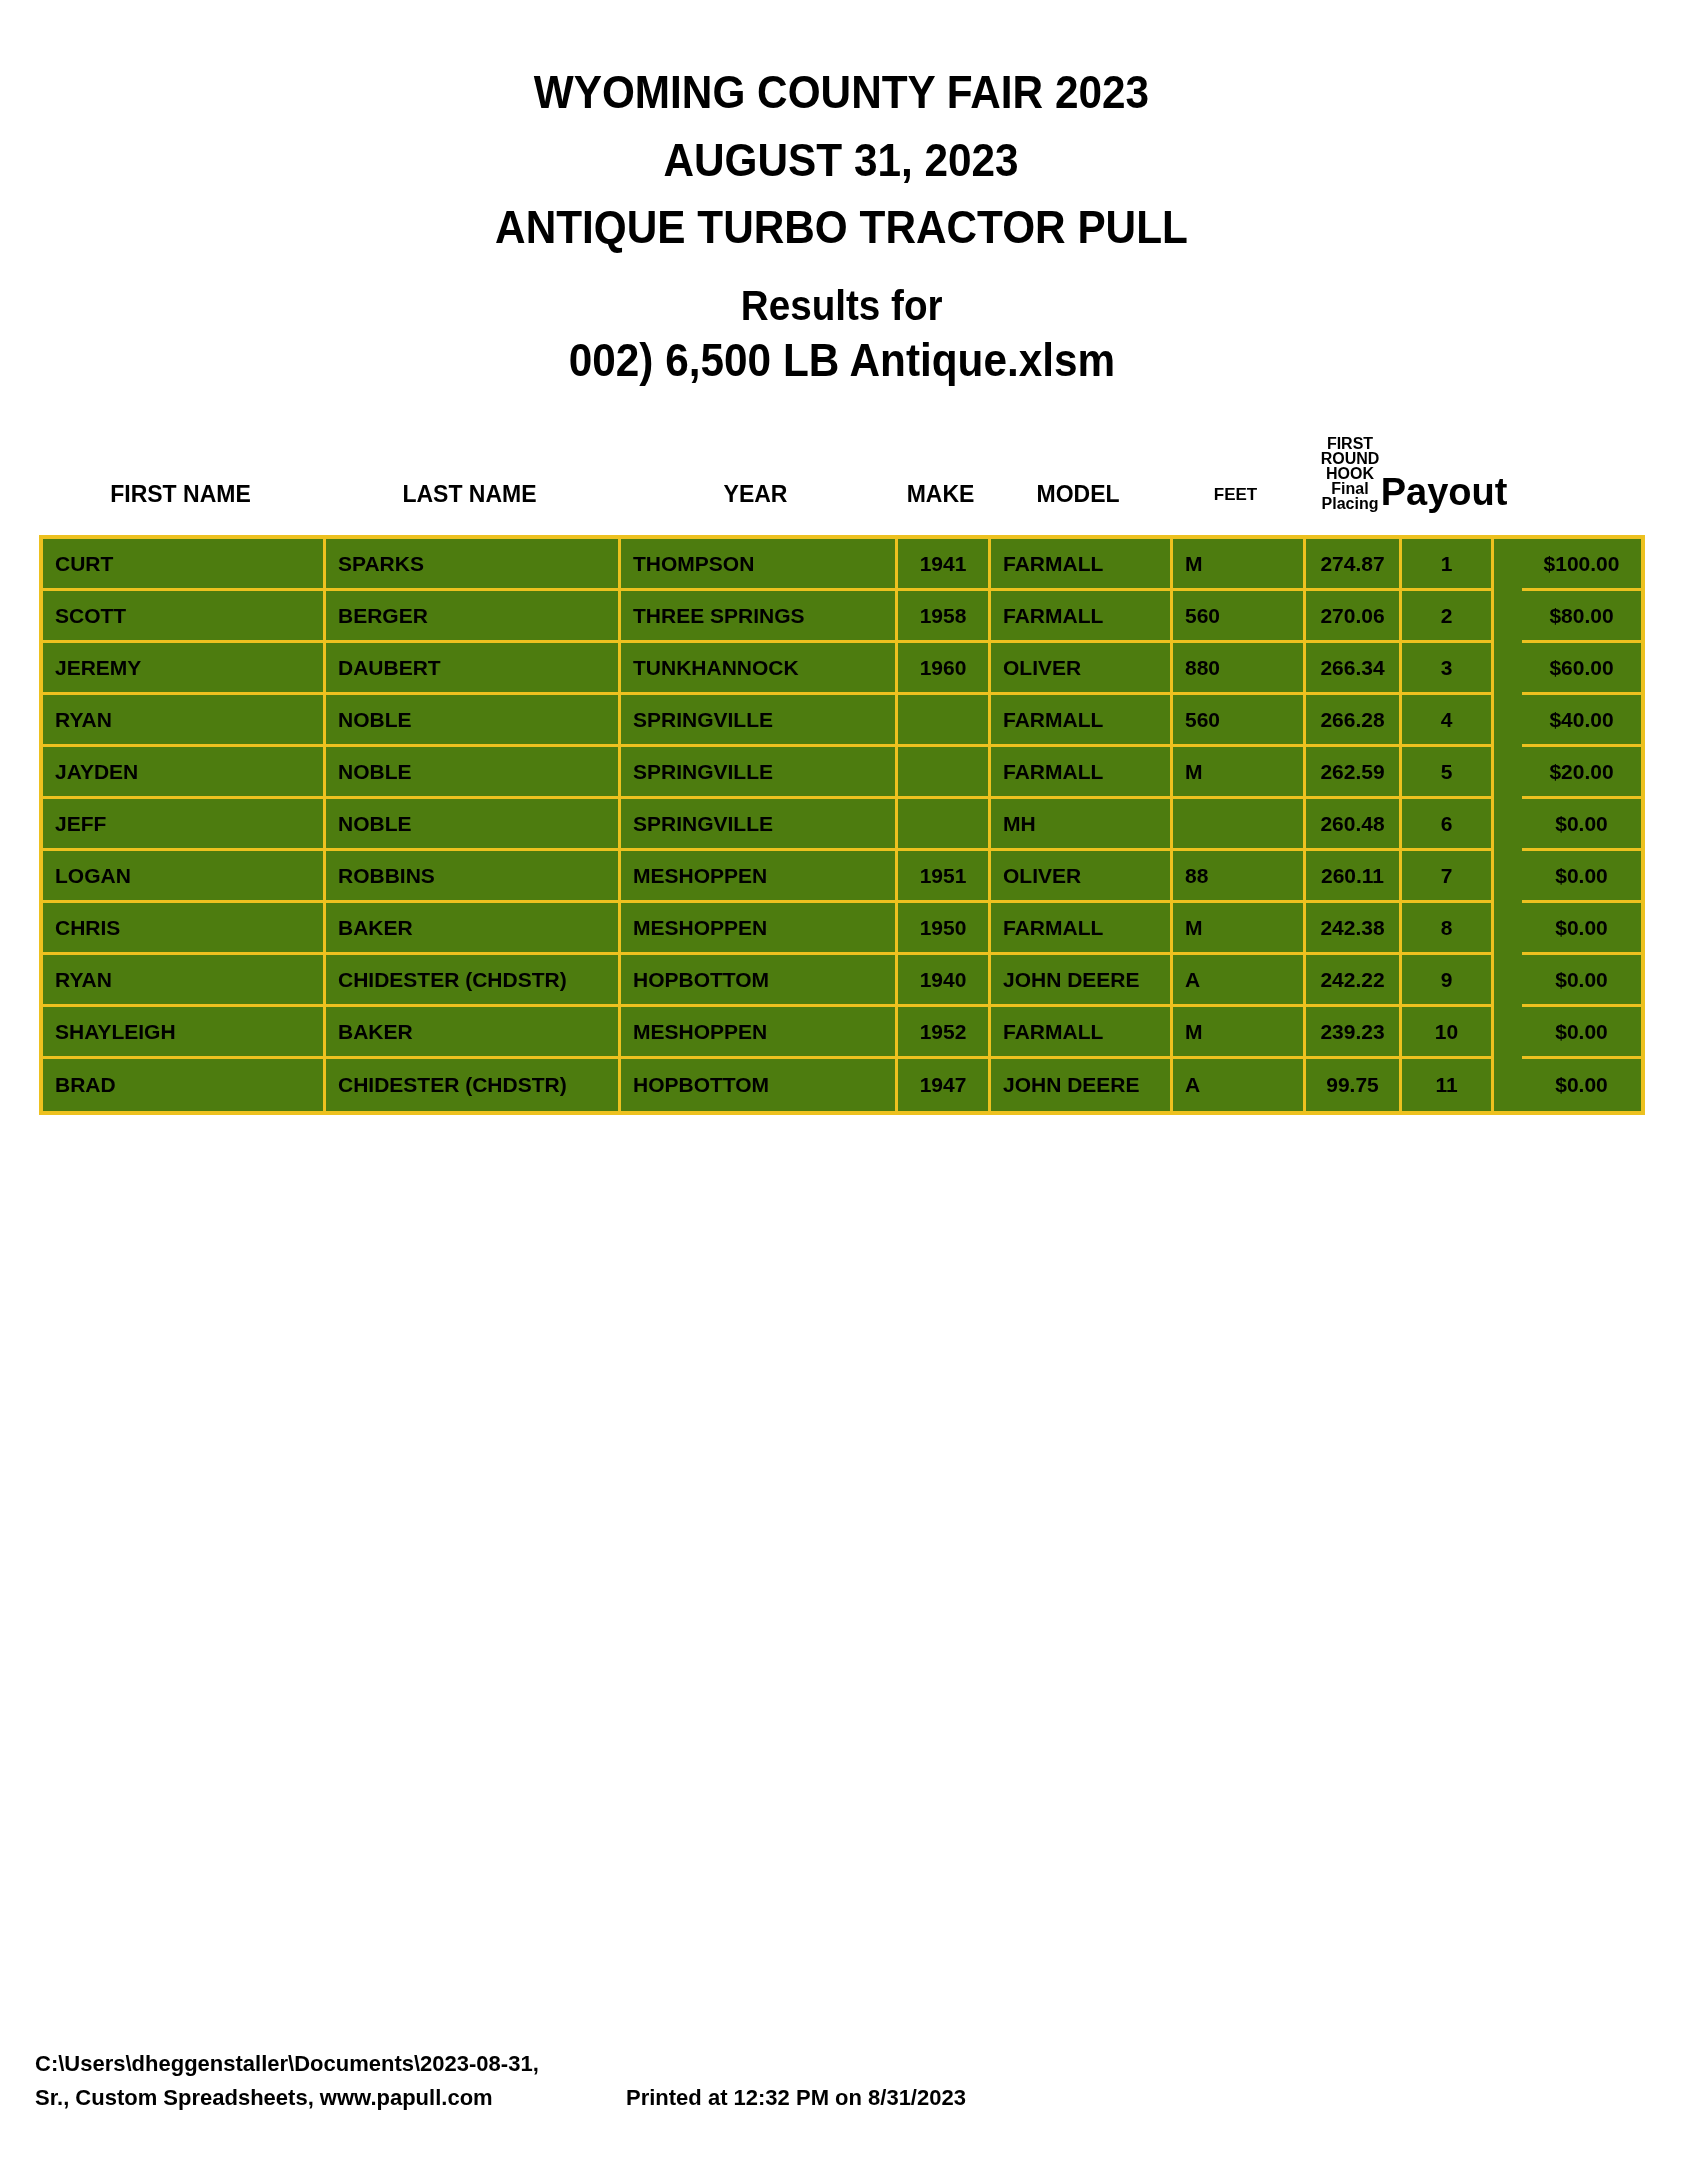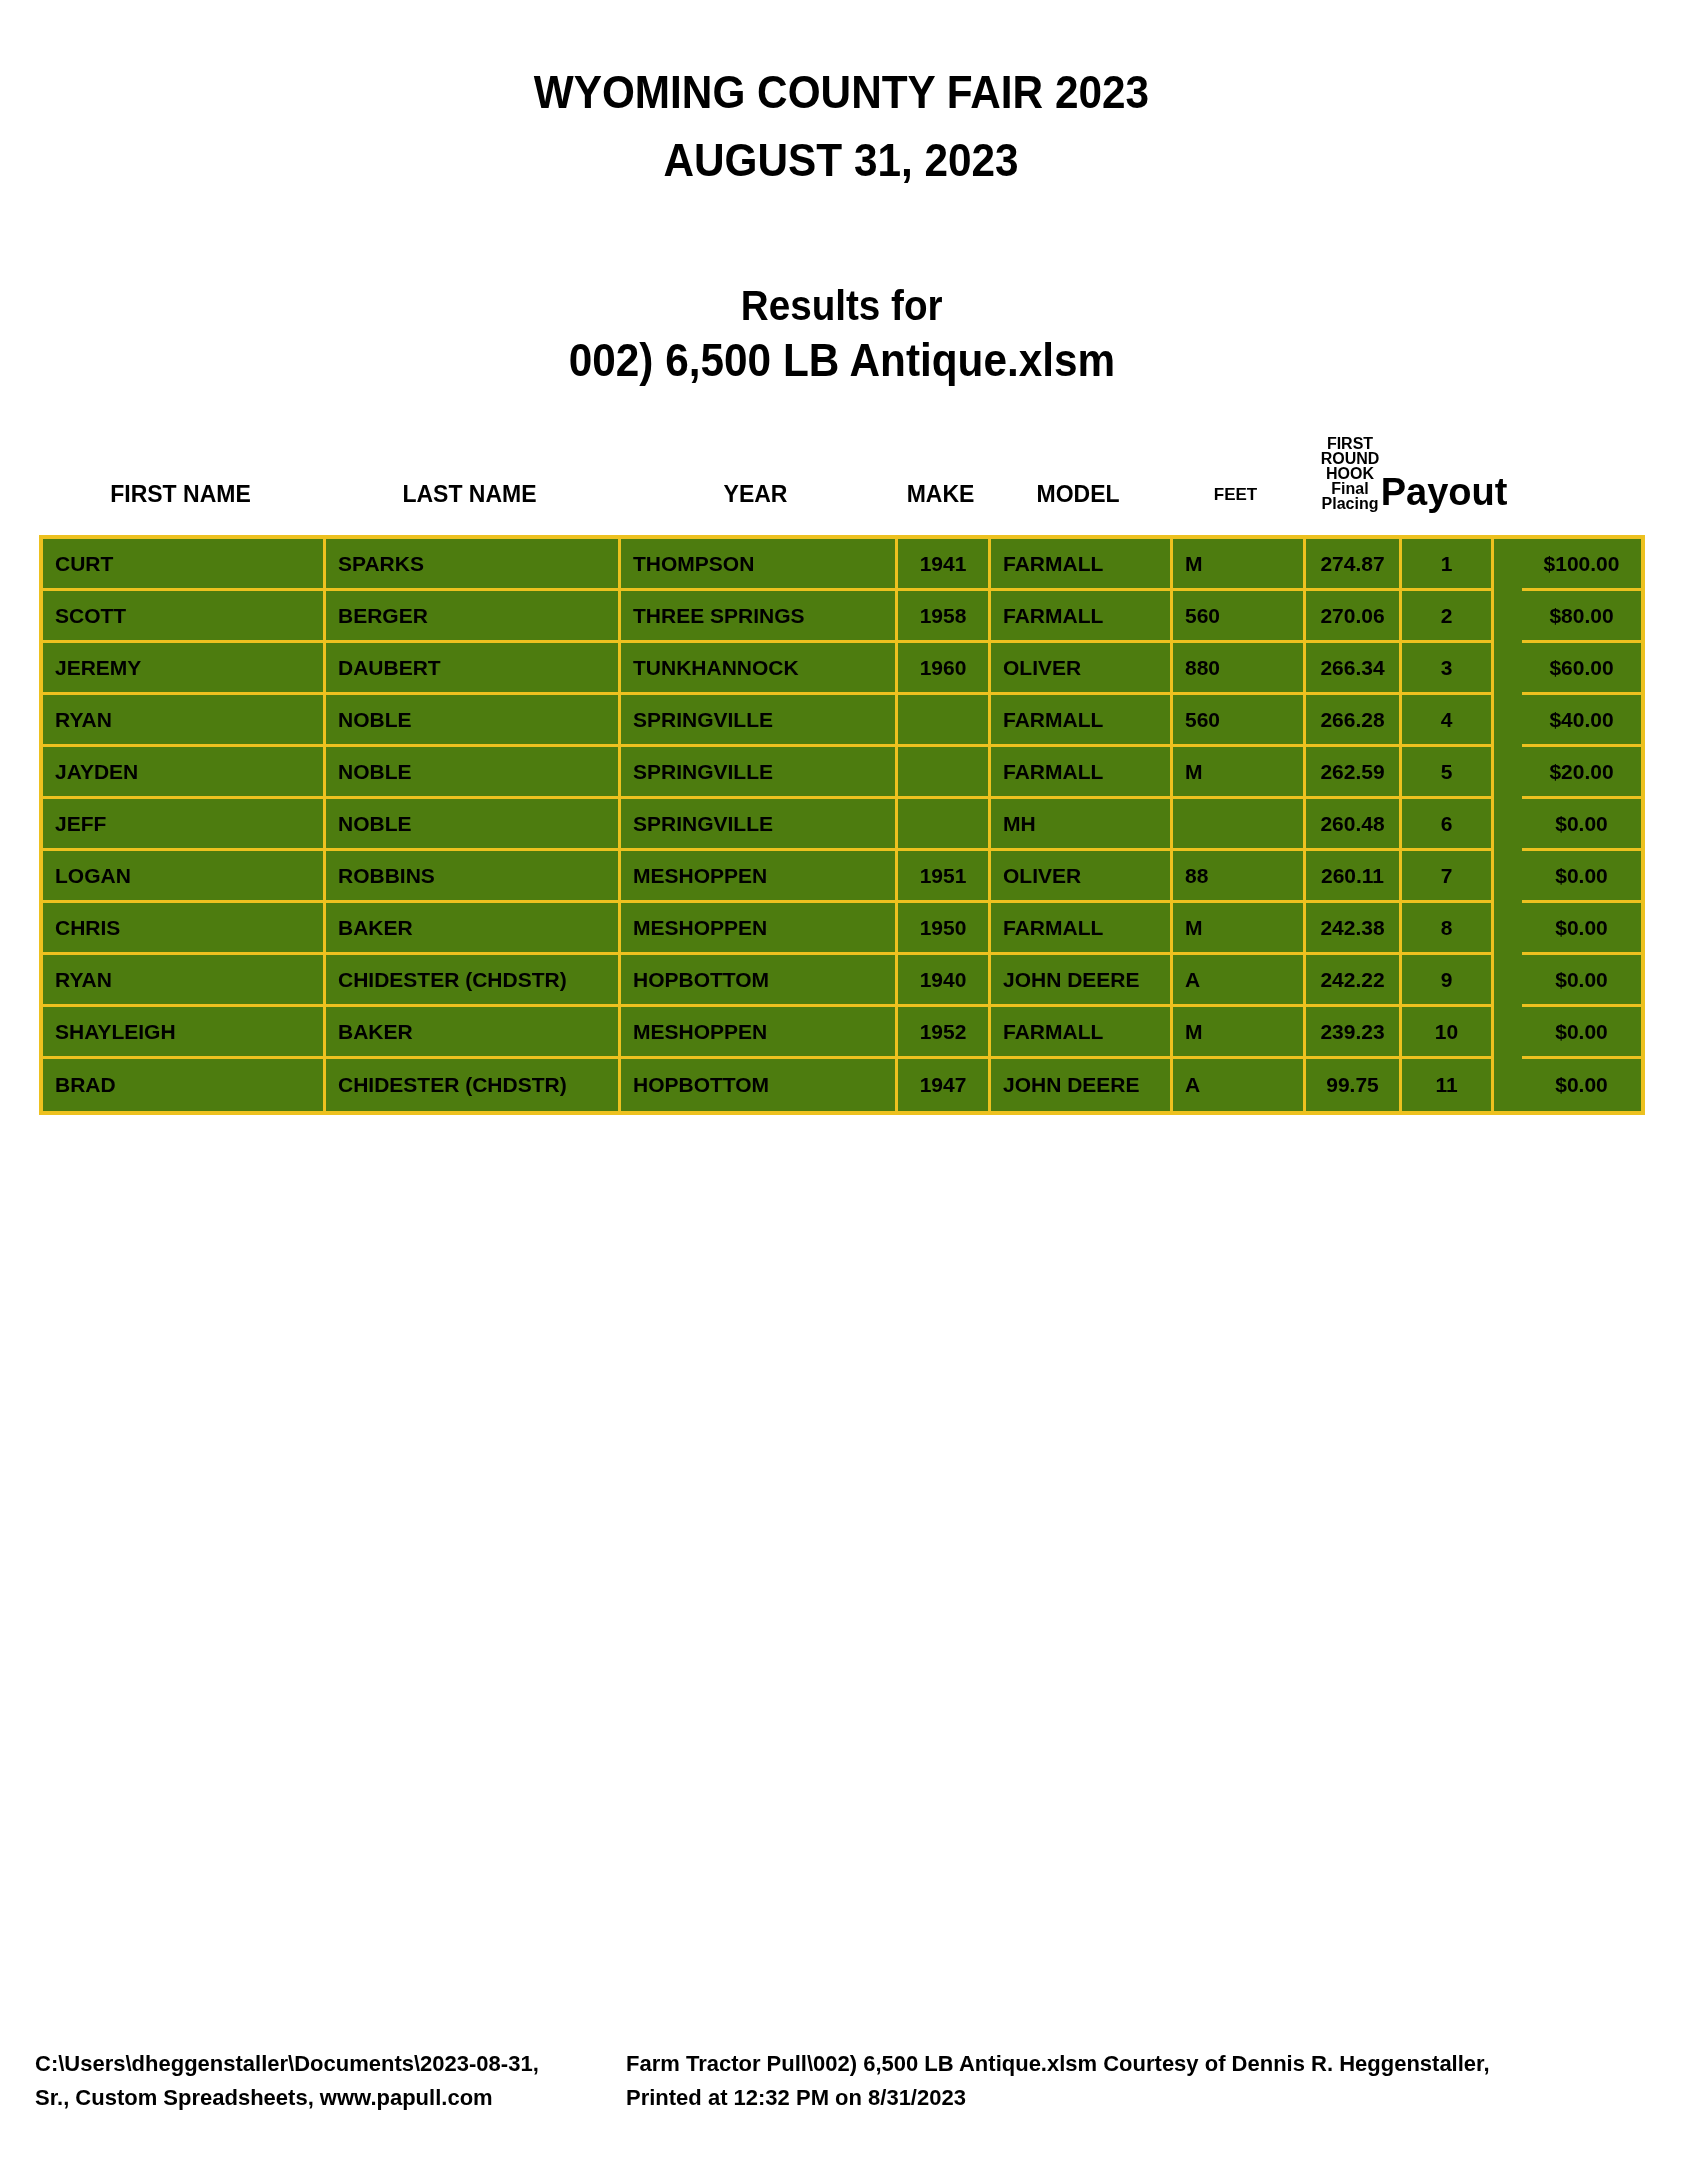--- a/index.html
+++ b/index.html
@@ -57,20 +57,23 @@
 <body>
 
 <div class="page">
 
   <div class="title-line t1">
       <span>WYOMING COUNTY FAIR 2023</span>
     </div>
   <div class="title-line t2">
       <span>AUGUST 31, 2023</span>
     </div>
+  <div class="title-line t3">
+      <span>ANTIQUE TURBO TRACTOR PULL</span>
+    </div>
   <div class="title-line t4">
       <span>Results for</span>
     </div>
   <div class="title-line t5">
       <span>002) 6,500 LB Antique.xlsm</span>
     </div>
 
   <div class="colgrid hdr">
     <div class="hcell hmain">FIRST NAME</div>
     <div class="hcell hmain">LAST NAME</div>
@@ -95,21 +98,20 @@
       <div class="row"><div class="cell lft">JEFF</div><div class="cell lft">NOBLE</div><div class="cell lft">SPRINGVILLE</div><div class="cell ctr"></div><div class="cell lft">MH</div><div class="cell lft"></div><div class="cell ctr">260.48</div><div class="cell ctr">6</div><div class="cell ctr noR">$0.00</div></div>
       <div class="row"><div class="cell lft">LOGAN</div><div class="cell lft">ROBBINS</div><div class="cell lft">MESHOPPEN</div><div class="cell ctr">1951</div><div class="cell lft">OLIVER</div><div class="cell lft">88</div><div class="cell ctr">260.11</div><div class="cell ctr">7</div><div class="cell ctr noR">$0.00</div></div>
       <div class="row"><div class="cell lft">CHRIS</div><div class="cell lft">BAKER</div><div class="cell lft">MESHOPPEN</div><div class="cell ctr">1950</div><div class="cell lft">FARMALL</div><div class="cell lft">M</div><div class="cell ctr">242.38</div><div class="cell ctr">8</div><div class="cell ctr noR">$0.00</div></div>
       <div class="row"><div class="cell lft">RYAN</div><div class="cell lft">CHIDESTER (CHDSTR)</div><div class="cell lft">HOPBOTTOM</div><div class="cell ctr">1940</div><div class="cell lft">JOHN DEERE</div><div class="cell lft">A</div><div class="cell ctr">242.22</div><div class="cell ctr">9</div><div class="cell ctr noR">$0.00</div></div>
       <div class="row"><div class="cell lft">SHAYLEIGH</div><div class="cell lft">BAKER</div><div class="cell lft">MESHOPPEN</div><div class="cell ctr">1952</div><div class="cell lft">FARMALL</div><div class="cell lft">M</div><div class="cell ctr">239.23</div><div class="cell ctr">10</div><div class="cell ctr noR">$0.00</div></div>
       <div class="row"><div class="cell lft noB">BRAD</div><div class="cell lft noB">CHIDESTER (CHDSTR)</div><div class="cell lft noB">HOPBOTTOM</div><div class="cell ctr noB">1947</div><div class="cell lft noB">JOHN DEERE</div><div class="cell lft noB">A</div><div class="cell ctr noB">99.75</div><div class="cell ctr noB">11</div><div class="cell ctr noR noB">$0.00</div></div>
     </div>
 
   <div class="footer-line fl1">
     <span class="fseg left">C:\Users\dheggenstaller\Documents\2023-08-31,</span>
-    <span class="fseg right">Farm Tractor Pull\002) 6,500 LB Antique.xlsm  Courtesy of Dennis R. Heggenstaller,</span>
   </div>
   <div class="footer-line fl2">
     <span class="fseg left">Sr., Custom Spreadsheets, www.papull.com</span>
     <span class="fseg right">Printed at 12:32 PM on 8/31/2023</span>
   </div>
 
 </div>
 
 
 </body></html>

